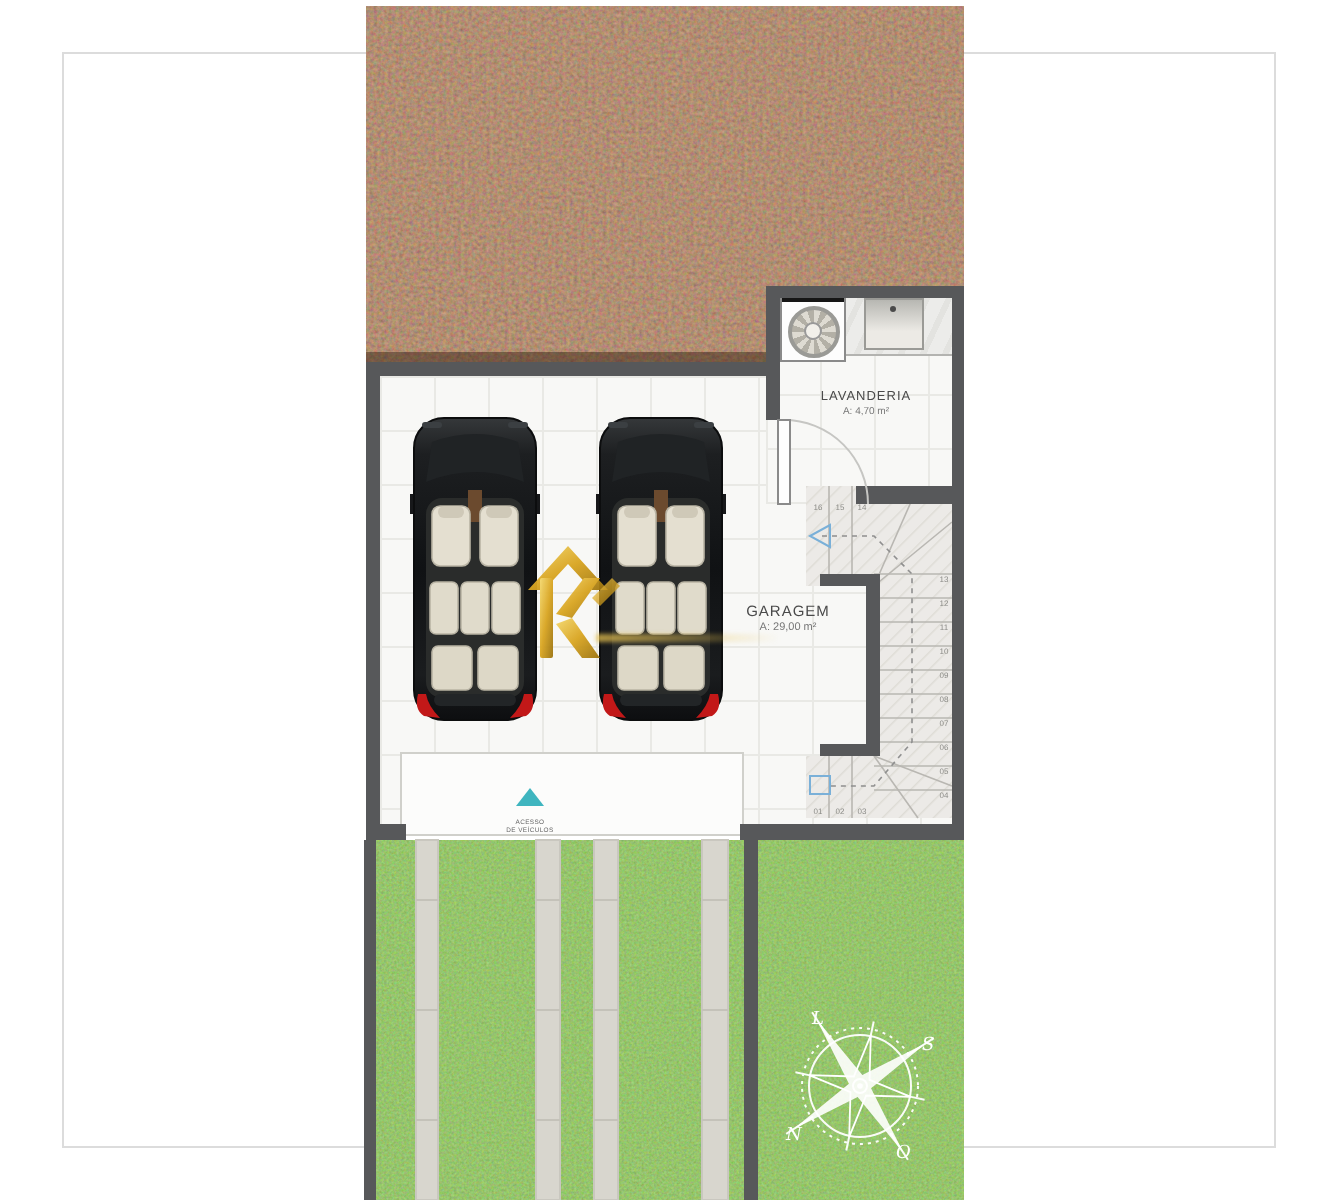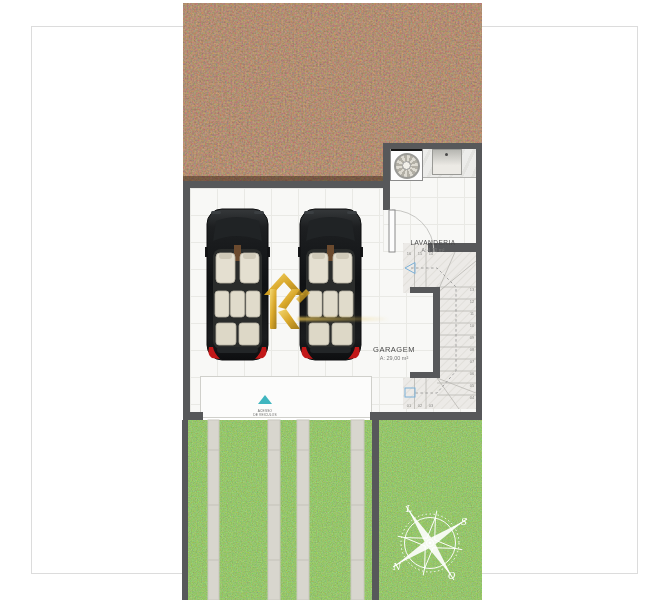--- a/index.html
+++ b/index.html
@@ -24,21 +24,21 @@
   #washer-drum{left:3px;top:6px;width:22px;height:22px;border-radius:50%;border:2px solid #9a9a96;
      background:repeating-conic-gradient(#dedbd2 0 18deg,#b3b0a6 18deg 36deg);}
   #washer-dot{left:11px;top:14px;width:7px;height:7px;border-radius:50%;background:#f2f0ea;border:1px solid #999;}
   #counter{left:421px;top:146px;width:55px;height:30px;border:1px solid #b3b3b0;z-index:5;
      background:repeating-linear-gradient(115deg,#ececea 0 7px,#e3e3e0 7px 10px);}
   #sink{left:432px;top:149px;width:28px;height:24px;border:1px solid #9a9a96;
      background:linear-gradient(180deg,#b7b7b2,#eceae5 65%);z-index:6;}
   #sink-drain{left:445px;top:153px;width:3px;height:3px;border-radius:50%;background:#4a4a4a;z-index:7;}
   
   .room-label{z-index:15;text-align:center;color:#4a4a4a;}
-  .room-label .nm{letter-spacing:.5px;margin-top:44px;}
+  .room-label .nm{letter-spacing:.5px;}
   .room-label .ar{color:#777;margin-top:1px;}
   #lavanderia-label{left:393px;top:195px;width:80px;font-size:6.5px;}
   #lavanderia-label .ar{font-size:5px;}
   #garagem-label{left:352px;top:301px;width:84px;font-size:7.5px;}
   #garagem-label .ar{font-size:5.5px;}
   #access-label{left:240px;top:390px;width:50px;text-align:center;z-index:15;color:#666;}
   #access-tri{display:inline-block;width:0;height:0;border-left:7px solid transparent;
       border-right:7px solid transparent;border-bottom:9px solid #3fb5bf;}
   #access-text{font-size:3.2px;line-height:1.25;letter-spacing:.2px;margin-top:1px;}
   

